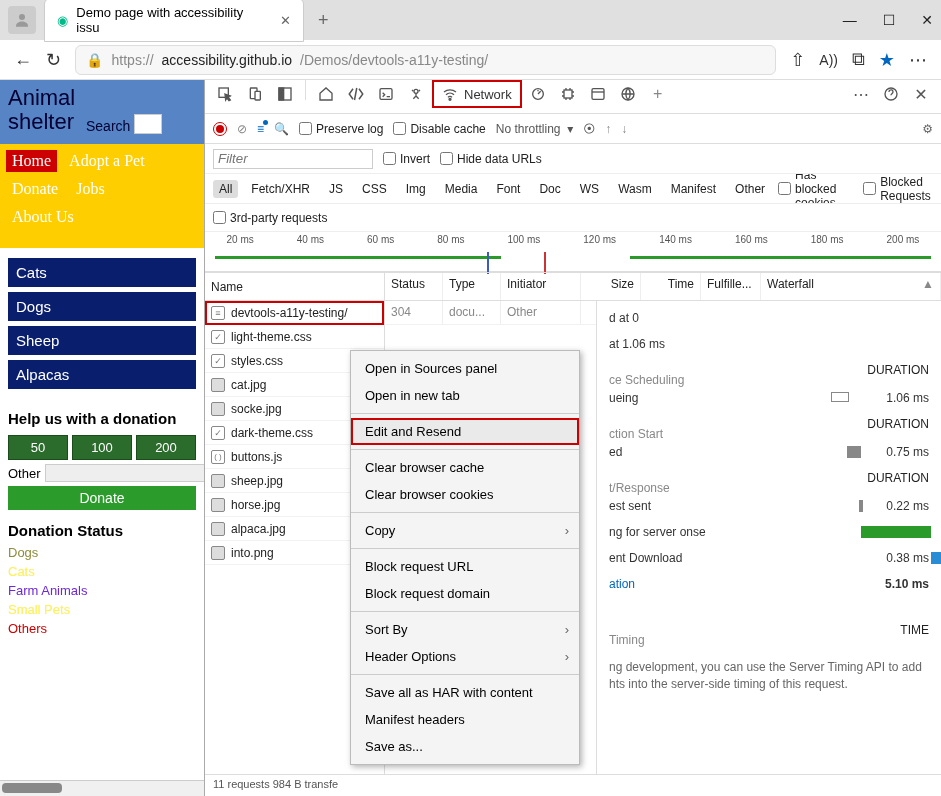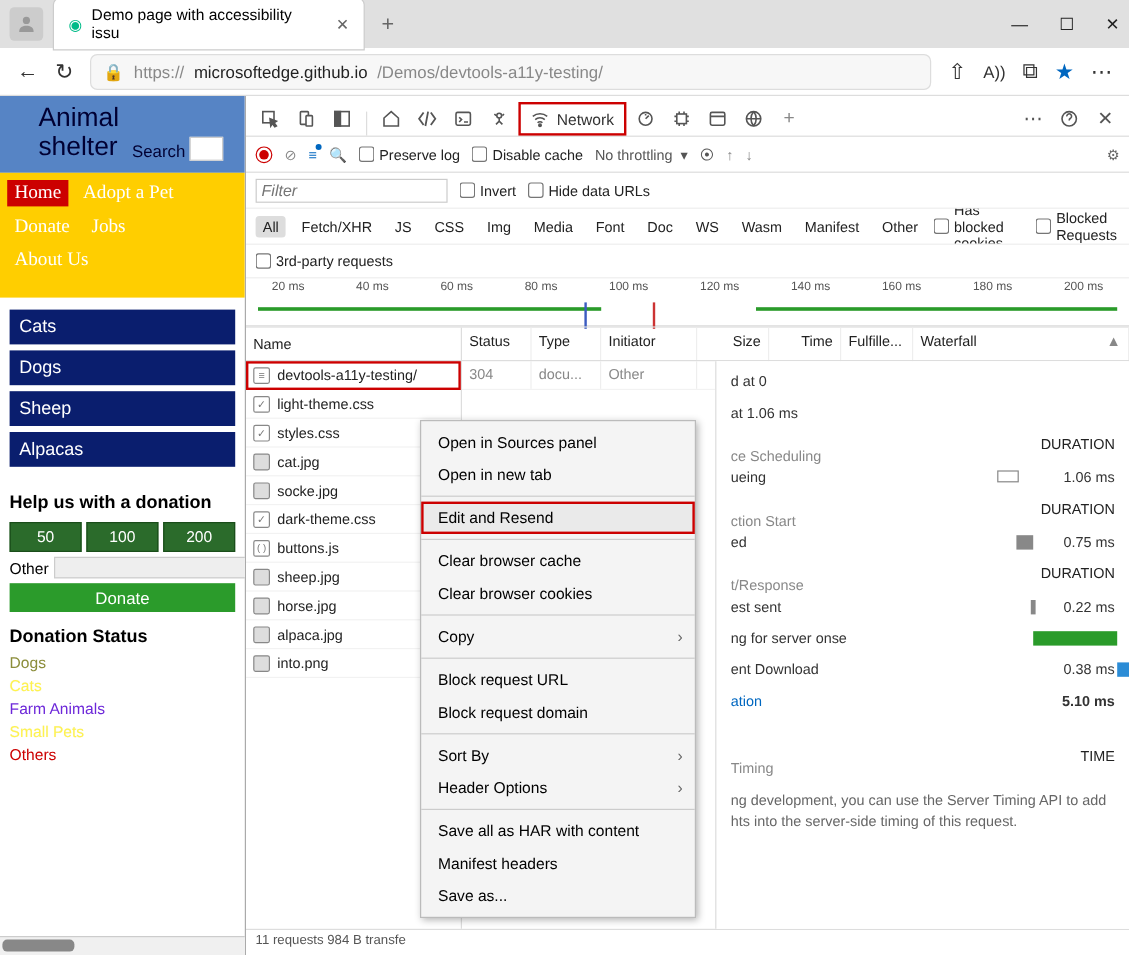--- a/index.html
+++ b/index.html
@@ -54,21 +54,21 @@
 .st-farm { color: #6d28d9; }
 .st-pets { color: #fff34d; text-shadow: 0 0 1px #eee;}
 .st-others { color: #c00; }
 
 .page-hscroll { height: 16px; background: #f0f0f0; border-top: 1px solid #ccc; position: relative; }
 .page-hscroll .thumb { position: absolute; left:2px; top:2px; width: 60px; height: 10px; background: #888; border-radius: 4px; }
 
 
 .devtools { flex: 1; background: #fff; display: flex; flex-direction: column; font-size: 13px; color: #222; }
 
-.dt-tabstrip { display: flex; align-items: flex-end; height: 34px; border-bottom: 1px solid #ddd; padding: 0 6px; gap: 2px; }
+.dt-tabstrip { display: flex; align-items: flex-start; height: 34px; border-bottom: 1px solid #ddd; padding: 0 6px; gap: 2px; }
 .dt-tool-icon { width: 28px; height: 28px; display: flex; align-items: center; justify-content: center; font-size: 16px; color: #555; cursor: pointer; }
 .network-tab-hl { border: 2px solid #c00; display: flex; align-items: center; gap: 6px; padding: 2px 8px; color: #333; height: 28px; }
 .dt-tabstrip .right-icons { margin-left: auto; display:flex; gap:2px; }
 
 .dt-toolbar { display: flex; align-items: center; height: 30px; border-bottom: 1px solid #ddd; padding: 0 8px; gap: 10px; font-size: 12px; }
 .record-dot { width:14px; height:14px; border:1px solid #c00; border-radius:50%; display:inline-flex; align-items:center; justify-content:center;}
 .record-dot::after{content:"";width:8px;height:8px;background:#c00;border-radius:50%;}
 .dt-check { display:flex; align-items:center; gap:4px; }
 .dt-check input { width:13px; height:13px; }
 .dt-toolbar .spacer { flex:1; }
@@ -147,37 +147,37 @@
     <span>✕</span>
   </div>
 </div>
 
 <div class="addr-bar">
   <span class="nav-btn">←</span>
   <span class="nav-btn">↻</span>
   <div class="url-box">
     <span class="lock">🔒</span>
     <span style="color:#888;">https://</span>
-      <span style="color:#222;">microsoftedge.github.io</span>
+      <span style="color:#222;">accessibility.github.io</span>
       <span style="color:#888;">/Demos/devtools-a11y-testing/</span>
   </div>
   <span class="nav-btn">⇧</span>
   <span class="nav-btn" style="font-size:14px;">A))</span>
   <span class="nav-btn">⧉</span>
   <span class="nav-btn" style="color:#0067c0;">★</span>
   <span class="nav-btn">⋯</span>
 </div>
 
 <div class="main-area">
 
   <div class="page-panel">
     <div class="page-scroll">
     <div class="shelter-header">
       <div style="display:flex;align-items:flex-end;gap:4px;">
-        <h1 style="flex:0 0 70px;margin-left:24px;">Animal shelter</h1>
+        <h1 style="flex:0 0 70px;">Animal shelter</h1>
         <span class="search-label">Search</span>
         <input style="">
       </div>
     </div>
     <div class="yellow-nav">
       <div class="row">
         <a class="active">Home</a>
         <a>Adopt a Pet</a>
       </div>
       <div class="row">

